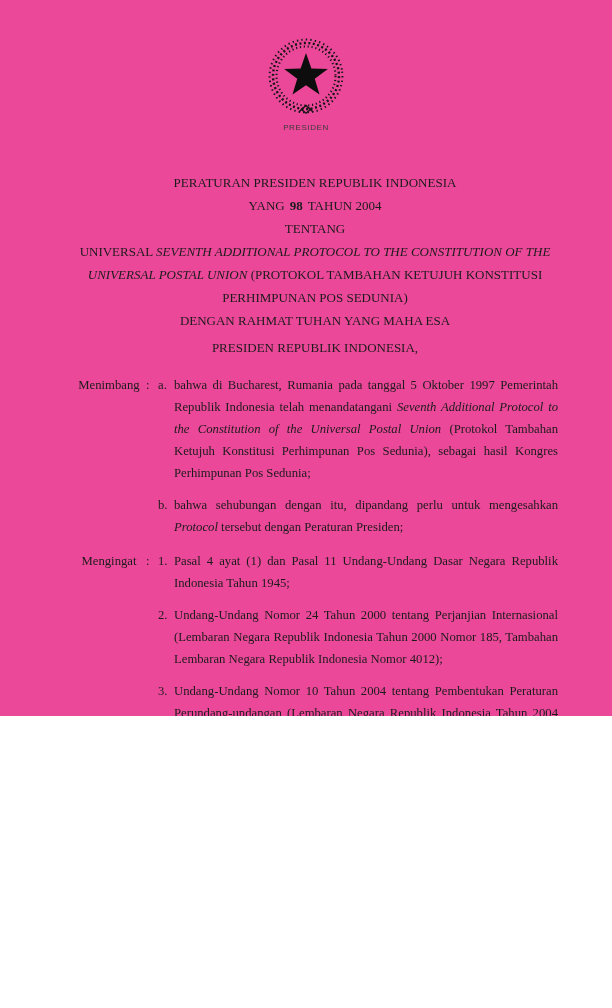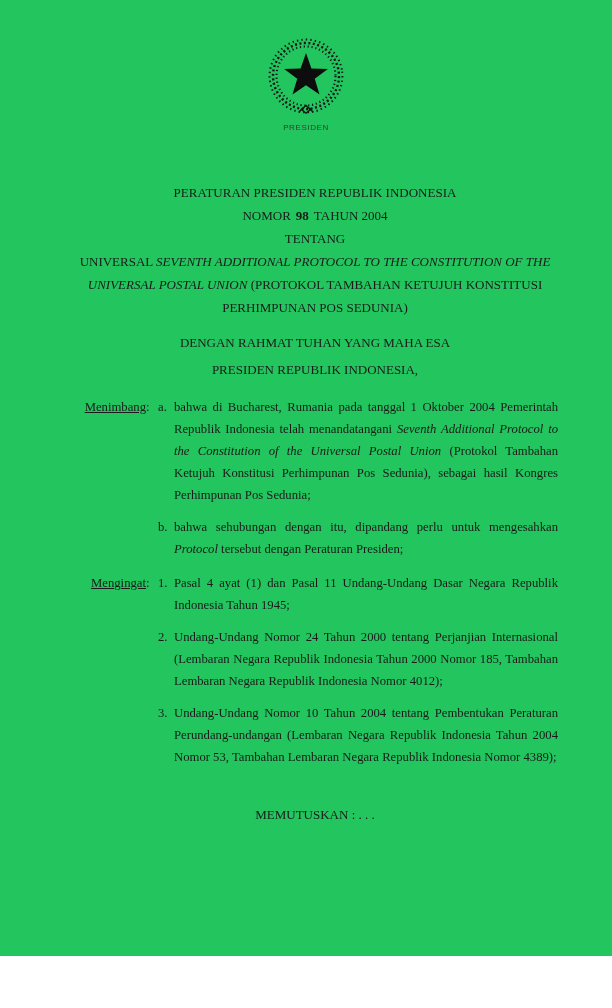--- a/index.html
+++ b/index.html
@@ -1,42 +1,42 @@
 <!DOCTYPE html>
 <html><head>
 <meta charset="utf-8">
 <style>
   * { margin:0; padding:0; box-sizing:border-box; }
   html,body { background:#ffffff; }
   .page {
     position:relative;
-    width:612px; height:956px;
-    background:#22c55e;
+    width:612px; height:716px;
+    background:#ec4899;
     overflow:hidden;
     font-family:"Liberation Serif", serif;
     color:#1b1b1b;
   }
   
   .letterhead { padding-top:36px; text-align:center; }
   .seal { display:block; margin:0 auto; }
   .inst { font-family:"Liberation Sans", sans-serif; color:#3a3a3a; }
   .inst-1 { margin-top:3px; font-size:8px; letter-spacing:0.6px; line-height:10px; }
   .inst-2 { font-size:8px; letter-spacing:0.4px; line-height:10px; }
   
   .content { margin:0 54px 0 72px; width:486px; }
   
-  .title-block { margin-top:48px; text-align:center; font-size:13px; line-height:23px; }
+  .title-block { margin-top:38px; text-align:center; font-size:13px; line-height:23px; }
   .title-block .it { font-style:italic; }
   .nomor-b { font-weight:bold; margin:0 5px; }
-  .invocation { margin-top:12px; text-align:center; font-size:13px; line-height:23px; }
+  .invocation { text-align:center; font-size:13px; line-height:23px; }
   .authority  { margin-top:4px;  text-align:center; font-size:13px; line-height:23px; }
   
   .body-block { margin-top:15px; font-size:12.7px; line-height:22px; }
   .clause { display:grid; grid-template-columns:74px 12px 1fr; margin-bottom:2px; }
-  .c-label { text-align:right;text-decoration:underline; }
+  .c-label { text-align:center; }
   .c-colon { text-align:left; }
   .item { display:grid; grid-template-columns:16px 1fr; margin-bottom:10px; }
   .i-text { text-align:justify; }
   .i-text .it { font-style:italic; }
   
   .continuation { margin-top:26px; text-align:center; font-size:13px; line-height:22px; }
 </style>
 </head>
 <body>
 
@@ -57,41 +57,41 @@
       </g>
     </svg>
     <div class="inst inst-1">PRESIDEN</div>
   </div>
 
   <div class="content">
 
     <div class="title-block">
       <div>PERATURAN PRESIDEN REPUBLIK INDONESIA</div>
       <div>
-        <span>NOMOR</span><span class="nomor-b">98</span><span>TAHUN 2004</span>
+        <span>YANG</span><span class="nomor-b">98</span><span>TAHUN 2004</span>
       </div>
       <div>TENTANG</div>
       <div>
         <span>UNIVERSAL </span><span class="it">SEVENTH ADDITIONAL PROTOCOL TO THE CONSTITUTION OF THE UNIVERSAL POSTAL UNION</span><span> (PROTOKOL TAMBAHAN KETUJUH KONSTITUSI PERHIMPUNAN POS SEDUNIA)</span>
       </div>
     </div>
 
     <div class="invocation">DENGAN RAHMAT TUHAN YANG MAHA ESA</div>
     <div class="authority">PRESIDEN REPUBLIK INDONESIA,</div>
 
     <div class="body-block">
 
       <div class="clause">
         <div class="c-label">Menimbang</div>
         <div class="c-colon">:</div>
         <div class="c-items">
           <div class="item">
             <div class="i-marker">a.</div>
             <div class="i-text">
-              <span>bahwa di Bucharest, Rumania pada tanggal 1 Oktober 2004 Pemerintah Republik Indonesia telah menandatangani </span><span class="it">Seventh Additional Protocol to the Constitution of the Universal Postal Union</span><span> (Protokol Tambahan Ketujuh Konstitusi Perhimpunan Pos Sedunia), sebagai hasil Kongres Perhimpunan Pos Sedunia;</span>
+              <span>bahwa di Bucharest, Rumania pada tanggal 5 Oktober 1997 Pemerintah Republik Indonesia telah menandatangani </span><span class="it">Seventh Additional Protocol to the Constitution of the Universal Postal Union</span><span> (Protokol Tambahan Ketujuh Konstitusi Perhimpunan Pos Sedunia), sebagai hasil Kongres Perhimpunan Pos Sedunia;</span>
             </div>
           </div>
           <div class="item">
             <div class="i-marker">b.</div>
             <div class="i-text">
               <span>bahwa sehubungan dengan itu, dipandang perlu untuk mengesahkan </span><span class="it">Protocol</span><span> tersebut dengan Peraturan Presiden;</span>
             </div>
           </div>
         </div>
       </div>

